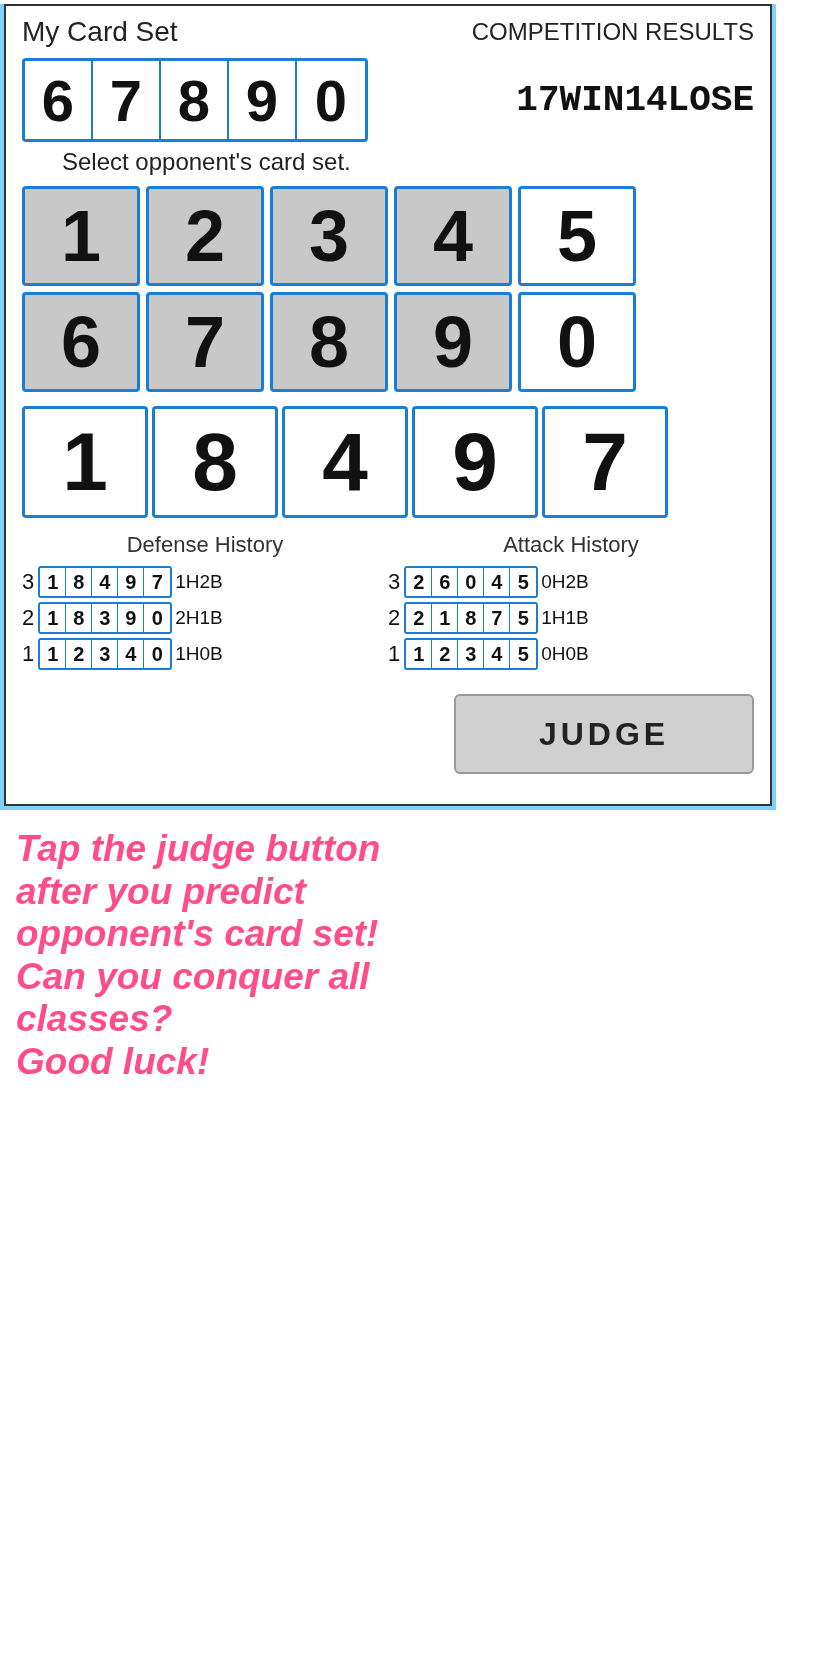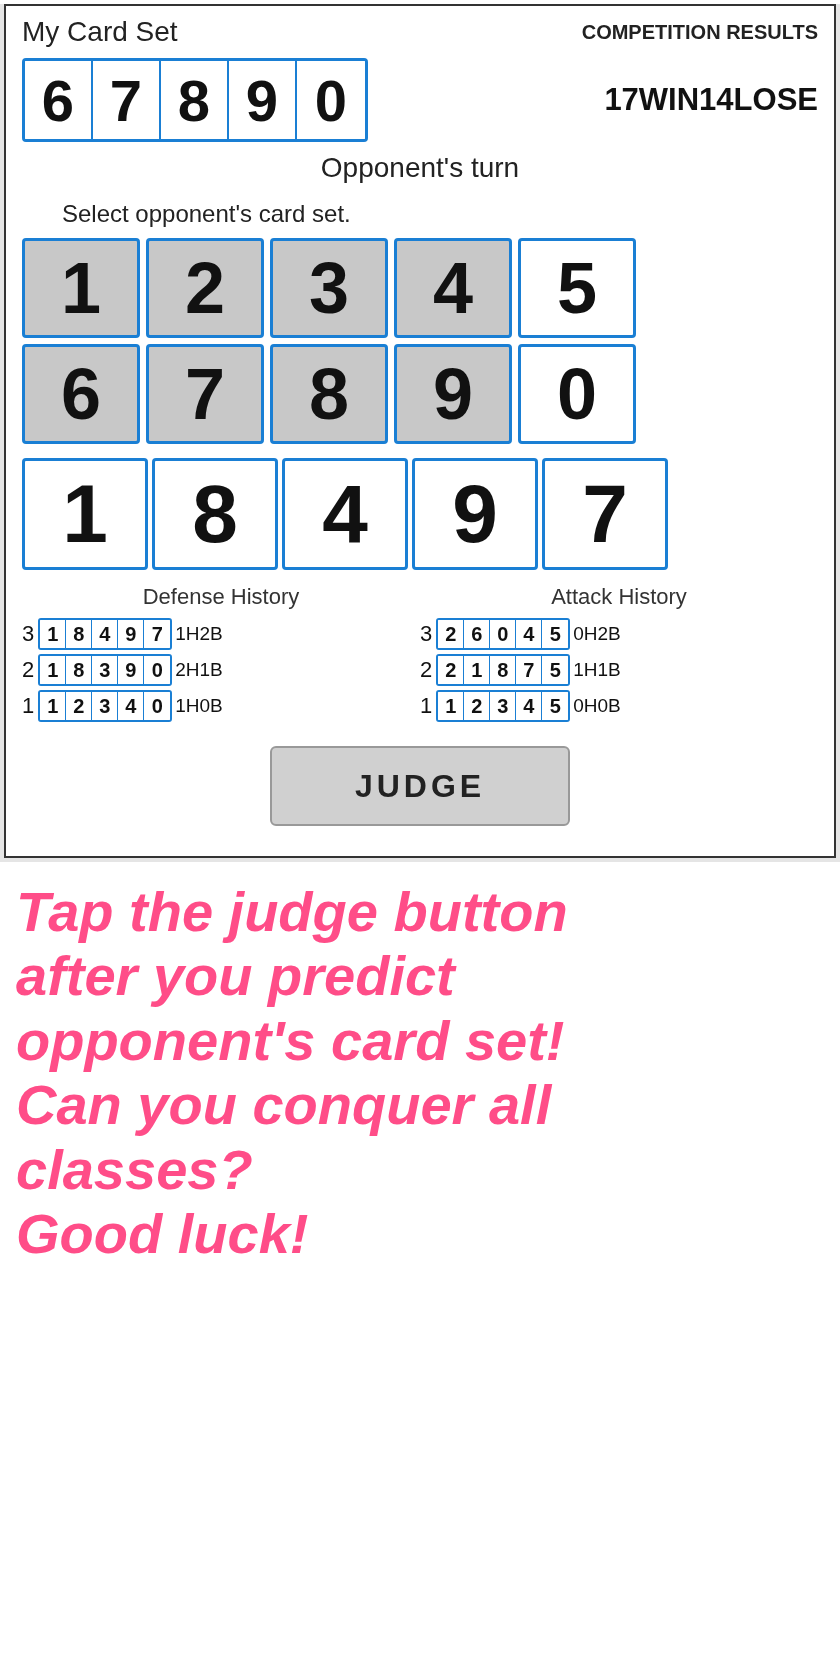--- a/index.html
+++ b/index.html
@@ -5,22 +5,22 @@
     * { margin: 0; padding: 0; box-sizing: border-box; }
     body {
       width: 840px;
       min-height: 1680px;
       background: #fff;
       font-family: Arial, sans-serif;
       overflow-x: hidden;
     }
 
     .main-container {
-      width: 840px;
-      background: #e5e5e5;
+      width: 776px;
+      background: #7dd3fc;
     }
 
     
     .game-panel {
       border: 2px solid #333;
       margin: 4px;
       padding: 10px 16px 20px 16px;
       background: #fff;
     }
 
@@ -29,23 +29,23 @@
       display: flex;
       justify-content: space-between;
       align-items: center;
       margin-bottom: 10px;
     }
     .my-card-set-label {
       font-size: 28px;
       color: #222;
     }
     .competition-results-label {
-      font-size: 20px;
+      font-size: 24px;
       color: #222;
-      font-weight: bold;
+      font-weight: normal;
     }
 
     
     .top-row {
       display: flex;
       align-items: center;
       justify-content: space-between;
       margin-bottom: 6px;
     }
 
@@ -66,24 +66,25 @@
       font-weight: 900;
       color: #111;
       border-right: 2px solid #1a7fd4;
       background: #fff;
     }
     .card-digit:last-child {
       border-right: none;
     }
 
     .win-lose {
-      font-size: 31px;
+      font-size: 36px;
       font-weight: bold;
       color: #111;
       margin-left: 13px;
+      font-family: Liberation Mono, monospace;
     }
 
     
     .opponent-turn {
       text-align: center;
       font-size: 28px;
       color: #222;
       margin: 10px 0 16px 0;
     }
 
@@ -205,21 +206,21 @@
     .history-result {
       font-size: 19px;
       color: #111;
       margin-left: 3px;
       text-align: right;
     }
 
     
     .judge-btn-row {
       display: flex;
-      justify-content: center;
+      justify-content: flex-end;
       margin-top: 24px;
       margin-bottom: 10px;
     }
     .judge-button {
       background: #d0d0d0;
       border: 2px solid #999;
       border-radius: 6px;
       width: 300px;
       height: 80px;
       font-size: 32px;
@@ -228,21 +229,21 @@
       color: #222;
       cursor: pointer;
     }
 
     
     .instruction-panel {
       padding: 18px 16px 10px 16px;
       background: #fff;
     }
     .instruction-text {
-      font-size: 56px;
+      font-size: 37px;
       font-weight: 900;
       color: #ff4d88;
       line-height: 1.15;
       font-style: italic;
     }
   </style>
 </head>
 <body>
 
 <div class="main-container">
@@ -258,21 +259,20 @@
       <div class="card-set-display">
         <div class="card-digit">6</div>
         <div class="card-digit">7</div>
         <div class="card-digit">8</div>
         <div class="card-digit">9</div>
         <div class="card-digit">0</div>
       </div>
       <span class="win-lose">17WIN14LOSE</span>
     </div>
 
-    <div class="opponent-turn">Opponent's turn</div>
 
     <div class="select-label">Select opponent's card set.</div>
 
     <div class="card-grid">
       <div class="card-row">
         <div class="selectable-card">1</div>
         <div class="selectable-card">2</div>
         <div class="selectable-card">3</div>
         <div class="selectable-card">4</div>
         <div class="selectable-card white-bg">5</div>

